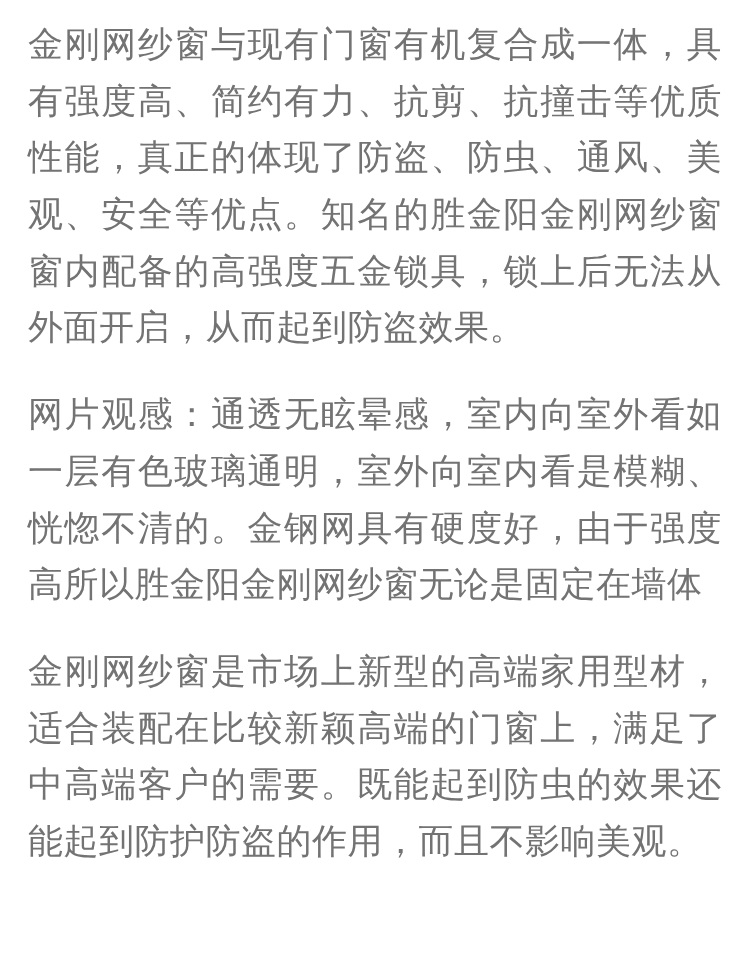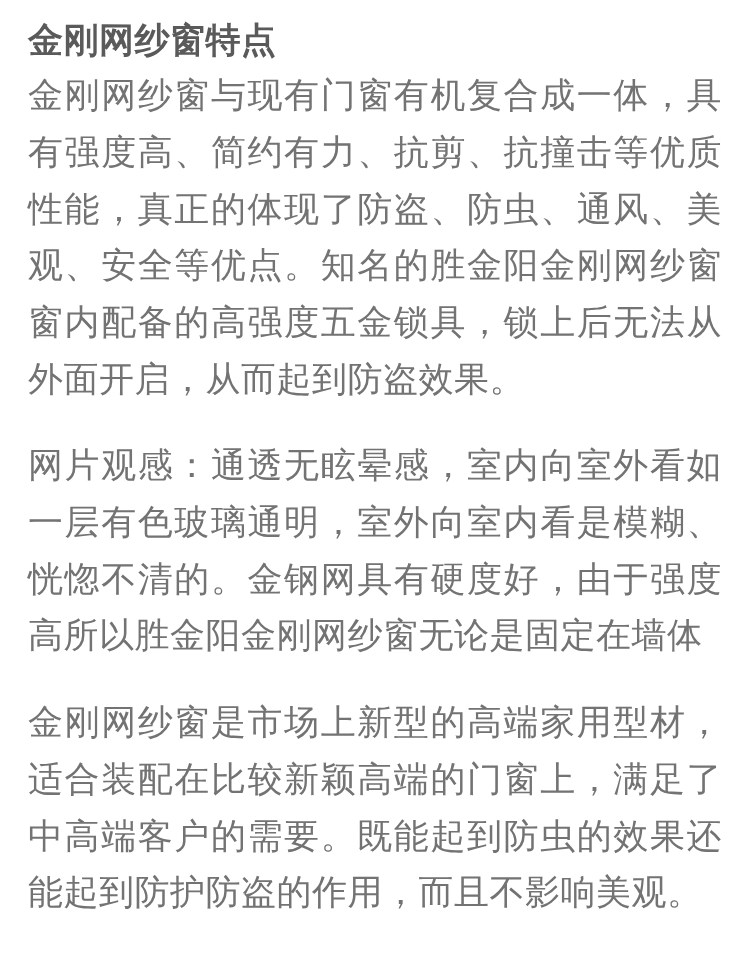--- a/index.html
+++ b/index.html
@@ -38,17 +38,16 @@
     letter-spacing: 0.5px;
   }
   .para:last-child {
     margin-bottom: 0;
   }
 </style>
 </head>
 <body>
 
 <div class="page">
-  <h1 class="article-title">金刚网纱窗特点</h1>
   <p class="para">金刚网纱窗与现有门窗有机复合成一体，具有强度高、简约有力、抗剪、抗撞击等优质性能，真正的体现了防盗、防虫、通风、美观、安全等优点。知名的胜金阳金刚网纱窗窗内配备的高强度五金锁具，锁上后无法从外面开启，从而起到防盗效果。</p>
   <p class="para">网片观感：通透无眩晕感，室内向室外看如一层有色玻璃通明，室外向室内看是模糊、恍惚不清的。金钢网具有硬度好，由于强度高所以胜金阳金刚网纱窗无论是固定在墙体</p>
   <p class="para">金刚网纱窗是市场上新型的高端家用型材，适合装配在比较新颖高端的门窗上，满足了中高端客户的需要。既能起到防虫的效果还能起到防护防盗的作用，而且不影响美观。</p>
 </div>
 
 </body></html>

